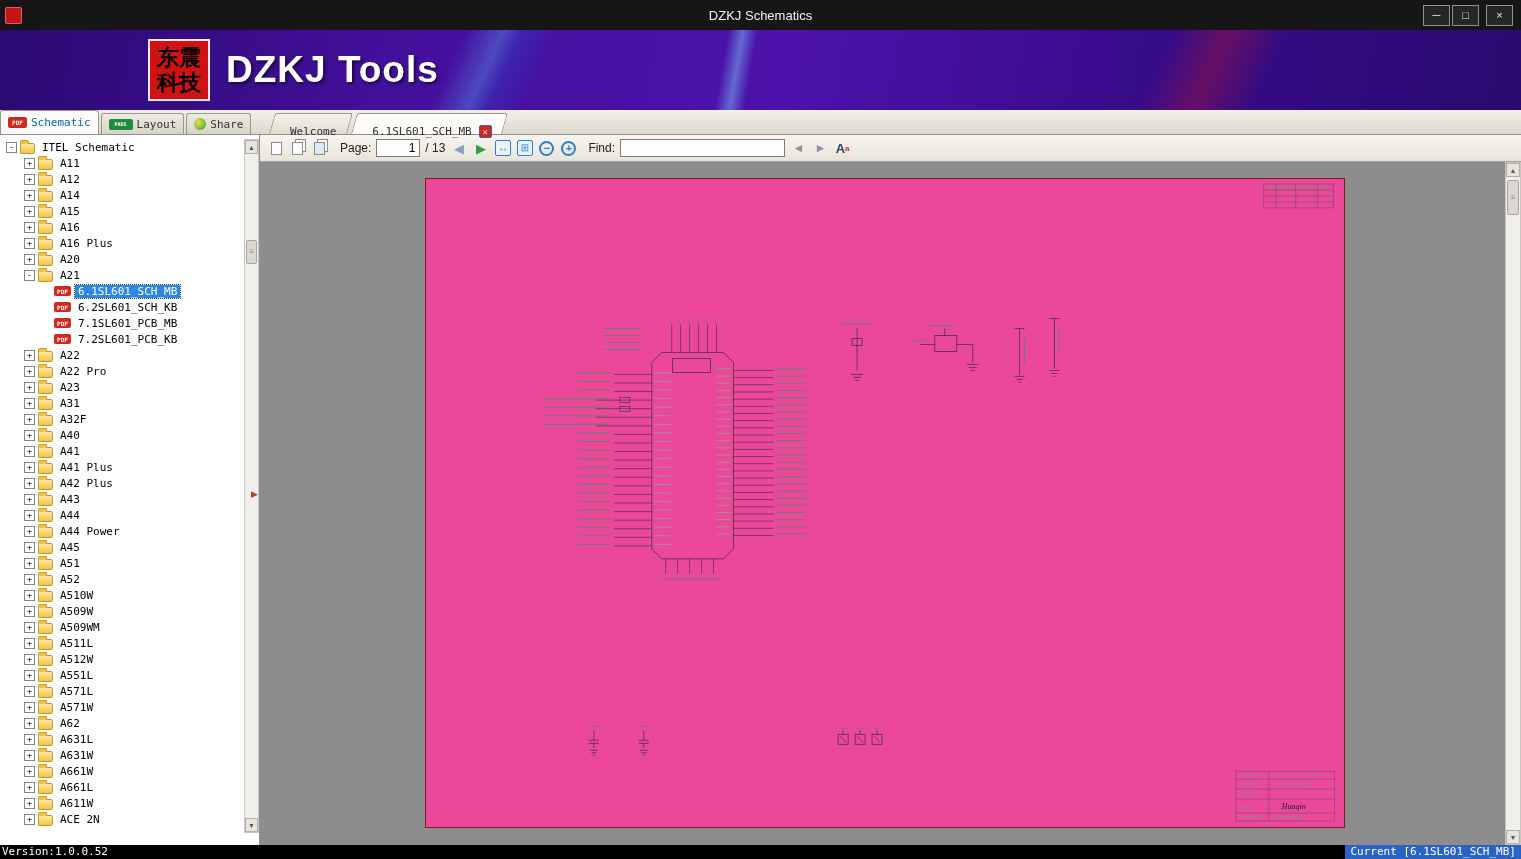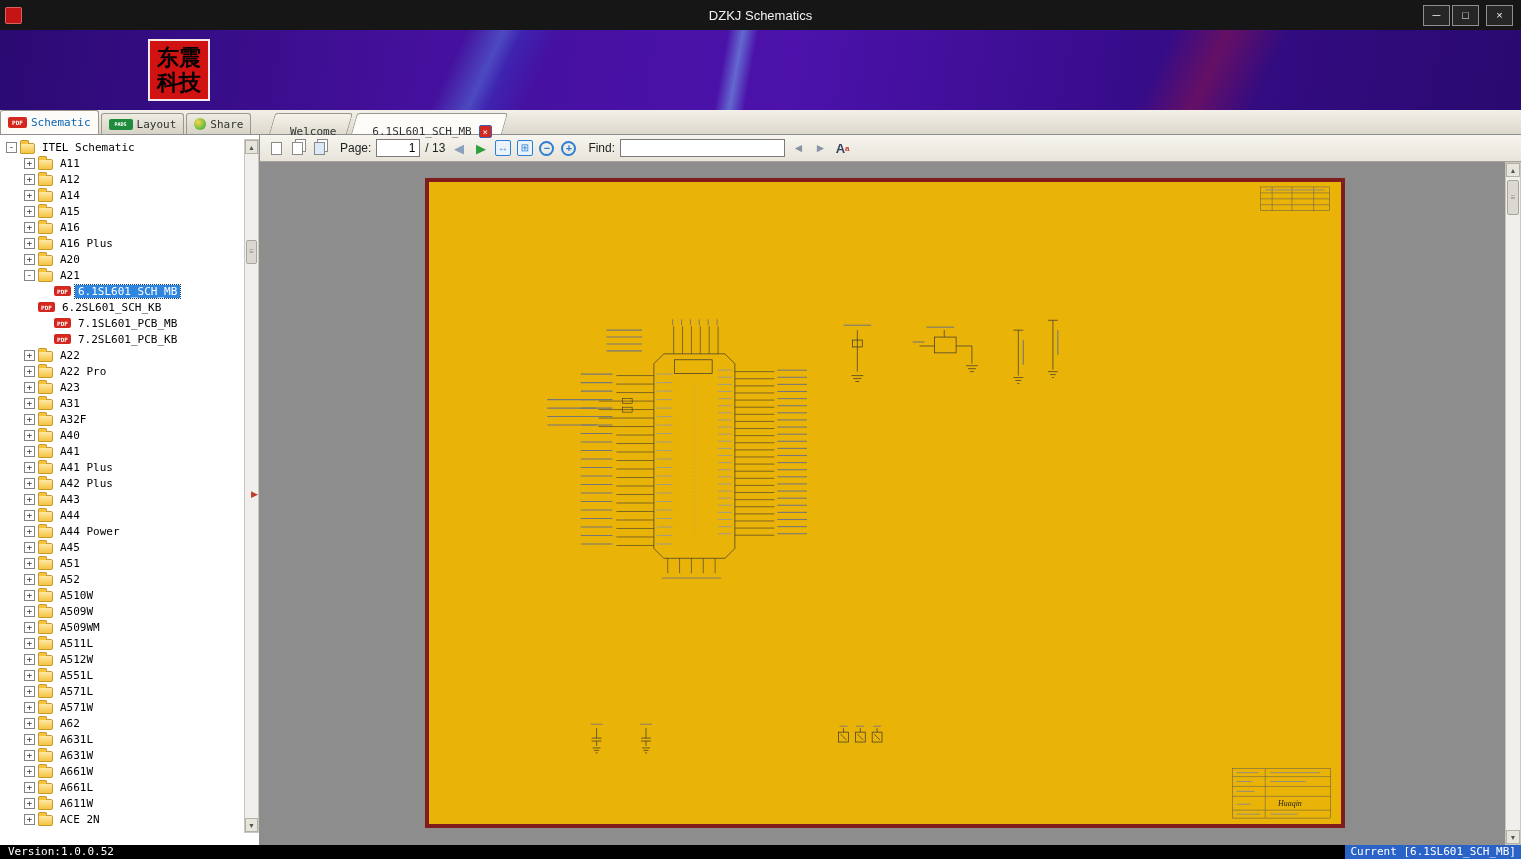--- a/index.html
+++ b/index.html
@@ -78,26 +78,26 @@
   .nav-next { color:#2e9e3e; font-size:13px; }
   .fit-box { width:16px; height:16px; border:1px solid #2b7fd4; background:#eaf2fb; color:#2b7fd4; font-size:10px; line-height:14px; text-align:center; border-radius:2px; }
   .zoom-circle { width:15px; height:15px; border:2px solid #2b7fd4; border-radius:50%; color:#2b7fd4; font-size:11px; line-height:11px; text-align:center; font-weight:bold; }
   .find-input { width:165px; height:18px; border:1px solid #7a7a7a; background:#fff; font-size:12px; padding:0 3px; font-family:"Liberation Sans",sans-serif; }
   .find-nav { color:#8a93a6; font-size:12px; }
   .font-icon { color:#33415c; font-weight:bold; font-size:13px; }
   .font-icon sup { font-size:8px; color:#c0392b; }
 
   
   .viewer { flex:1; background:#8d8d8d; position:relative; overflow:hidden; }
-  .page { position:absolute; left:165px; top:16px; width:920px; height:650px; background:#eab308; border:4px solid #7f1d1d; }
+  .page { position:absolute; left:165px; top:16px; width:920px; height:650px; background:#ec4899; border:1px solid #7f1d1d; }
   .page svg { width:100%; height:100%; display:block; }
 
   
   .statusbar { flex:0 0 14px; background:#000; color:#fff; font-family:"DejaVu Sans Mono", monospace; font-size:11px; display:flex; align-items:center; justify-content:space-between; line-height:14px; }
-  .status-left { padding-left:8px; }
+  .status-left { padding-left:2px; }
   .status-right { background:#2a63c8; padding:0 5px; }
 </style>
 </head>
 <body>
 
 <div class="app">
 
   <div class="titlebar">
     <div class="app-icon"></div>
     <div class="win-title">DZKJ Schematics</div>
@@ -109,20 +109,21 @@
   </div>
 
   <div class="banner">
     <div class="streak s1"></div>
     <div class="streak s2"></div>
     <div class="streak s3"></div>
     <div class="logo">
       <span>东震</span>
       <span>科技</span>
     </div>
+    <div class="brand">DZKJ Tools</div>
   </div>
 
   <div class="tabstrip">
     <div class="mode-tabs">
       <div class="mode-tab active">
         <span class="badge-pdf">PDF</span>
         <span>Schematic</span>
       </div>
       <div class="mode-tab">
         <span class="badge-pads">PADS</span>
@@ -190,21 +191,21 @@
           </div>
           <div class="tree-row" style="padding-left: 24px;">
             <span class="expand-box">-</span>
             <span class="folder-icon"></span>
             <span class="tree-label">A21</span>
           </div>
           <div class="tree-row selected" style="padding-left: 54px;">
             <span class="pdf-icon">PDF</span>
             <span class="tree-label">6.1SL601_SCH_MB</span>
           </div>
-          <div class="tree-row" style="padding-left: 38px;">
+          <div class="tree-row" style="padding-left: 54px;">
             <span class="pdf-icon">PDF</span>
             <span class="tree-label">6.2SL601_SCH_KB</span>
           </div>
           <div class="tree-row" style="padding-left: 54px;">
             <span class="pdf-icon">PDF</span>
             <span class="tree-label">7.1SL601_PCB_MB</span>
           </div>
           <div class="tree-row" style="padding-left: 54px;">
             <span class="pdf-icon">PDF</span>
             <span class="tree-label">7.2SL601_PCB_KB</span>

